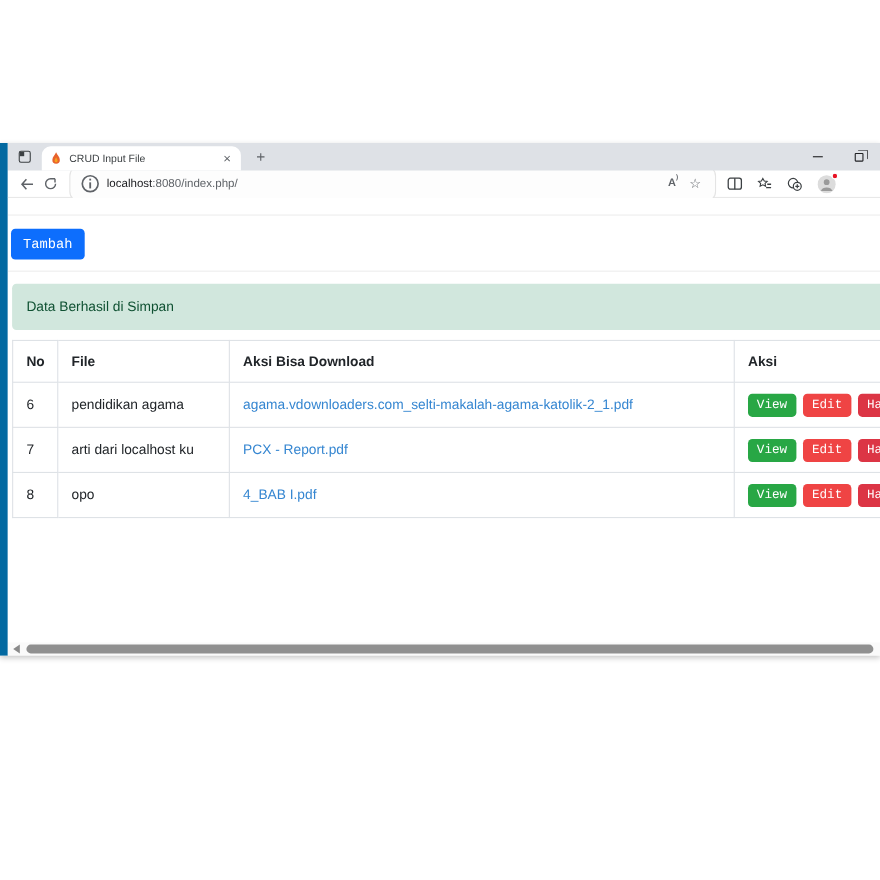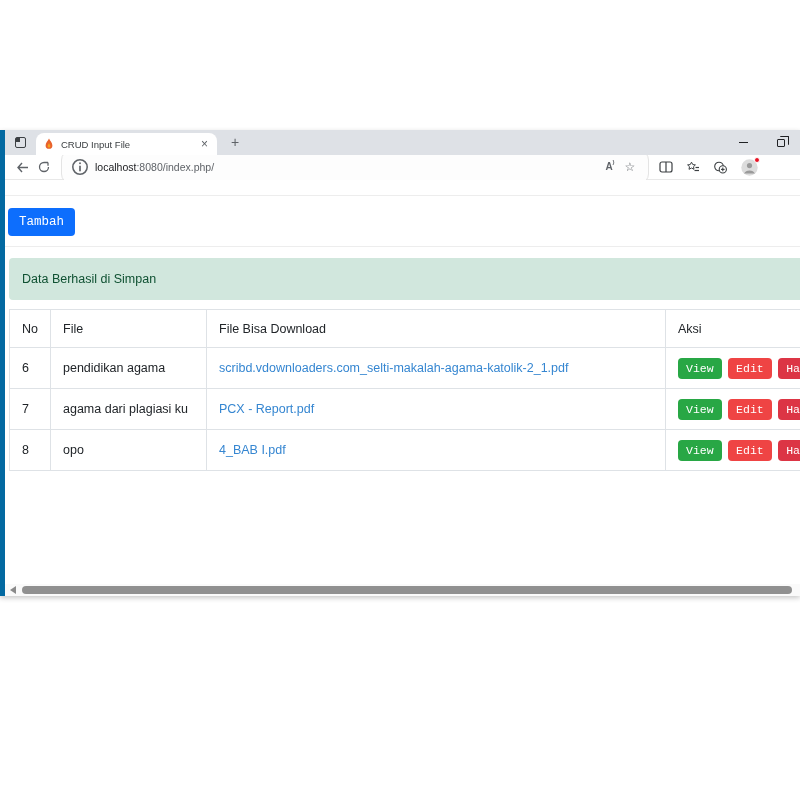--- a/index.html
+++ b/index.html
@@ -1,20 +1,20 @@
 <!DOCTYPE html>
 <html><head>
 <meta charset="utf-8">
 <style>
   * { box-sizing: border-box; margin: 0; padding: 0; }
   html,body { width:800px; height:800px; background:#ffffff; font-family:"Liberation Sans", sans-serif; overflow:hidden; }
 
   .browser-window{
     position:absolute; left:0; top:130px; width:800px; height:466px;
-    border-left:5px solid #0369a1; box-shadow:0 2px 5px rgba(0,0,0,.22);
+    border-left:7px solid #0369a1; box-shadow:0 2px 5px rgba(0,0,0,.22);
     background:#fff; overflow:hidden;
   }
 
   
   .tabstrip{ position:relative; height:25px; background:#dee1e6; display:flex; align-items:flex-end; }
   .tab-actions-btn{ position:absolute; left:7px; top:4px; width:17px; height:17px; display:flex; align-items:center; justify-content:center; cursor:pointer; }
   .tab-actions-glyph{ width:11px; height:11px; border:1.4px solid #3c4043; border-radius:2px; position:relative; }
   .tab-actions-glyph::after{ content:""; position:absolute; left:0; top:0; width:4px; height:4px; background:#3c4043; }
   .tab{
     margin-left:31px; width:181px; height:22px; background:#fff;
@@ -57,21 +57,21 @@
   .hl-2{ margin-top:10px; }
   .btn{ display:inline-block; border:none; border-radius:4px; color:#fff; cursor:pointer; font-family:Liberation Mono, monospace; }
   .btn-add{ margin:12px 0 0 3px; background:#0d6efd; font-size:12.5px; padding:7px 11px; }
   .alert-success{
     margin:11px 0 0 4px; width:795px; height:42px; background:#d1e7dd; border-radius:4px;
     display:flex; align-items:center; padding-left:13px; font-size:12.5px; color:#0f5132;text-align:center;
   }
 
   table.data-table{ margin:9px 0 0 4px; border-collapse:collapse; width:900px; table-layout:fixed; font-size:12.5px; color:#212529; }
   .data-table th, .data-table td{ border:1px solid #dee2e6; text-align:left; vertical-align:middle; padding:0 12px; }
-  .data-table th{ height:38px; font-weight:normal; }
+  .data-table th{ height:38px; font-weight:bold; }
   .data-table td{ height:41px; }
   .col-no{ width:41px; }
   .col-judul{ width:156px; }
   .col-file{ width:459px; }
   .col-aksi{ width:244px; }
   .file-link{ color:#3586d1; text-decoration:none; cursor:pointer; }
   .btn-sm{ font-size:11.5px; padding:4px 8px; margin-right:3px; }
   .btn-view{ background:#28a745; }
   .btn-edit{ background:#ef4444; }
   .btn-del{ background:#dc3545; }
@@ -175,38 +175,38 @@
     <hr class="hairline hl-2">
     <div class="alert-success">
       <span>Data Berhasil di Simpan</span>
     </div>
 
     <table class="data-table">
       <thead>
         <tr>
           <th class="col-no">No</th>
           <th class="col-judul">File</th>
-          <th class="col-file">File Bisa Download</th>
+          <th class="col-file">Aksi Bisa Download</th>
           <th class="col-aksi">Aksi</th>
         </tr>
       </thead>
       <tbody>
         <tr>
           <td>6</td>
           <td>pendidikan agama</td>
-          <td><a class="file-link">scribd.vdownloaders.com_selti-makalah-agama-katolik-2_1.pdf</a></td>
+          <td><a class="file-link">agama.vdownloaders.com_selti-makalah-agama-katolik-2_1.pdf</a></td>
           <td>
             <button class="btn btn-sm btn-view">View</button>
             <button class="btn btn-sm btn-edit">Edit</button>
             <button class="btn btn-sm btn-del">Hapus</button>
           </td>
         </tr>
         <tr>
           <td>7</td>
-          <td>agama dari plagiasi ku</td>
+          <td>arti dari localhost ku</td>
           <td><a class="file-link">PCX - Report.pdf</a></td>
           <td>
             <button class="btn btn-sm btn-view">View</button>
             <button class="btn btn-sm btn-edit">Edit</button>
             <button class="btn btn-sm btn-del">Hapus</button>
           </td>
         </tr>
         <tr>
           <td>8</td>
           <td>opo</td>

